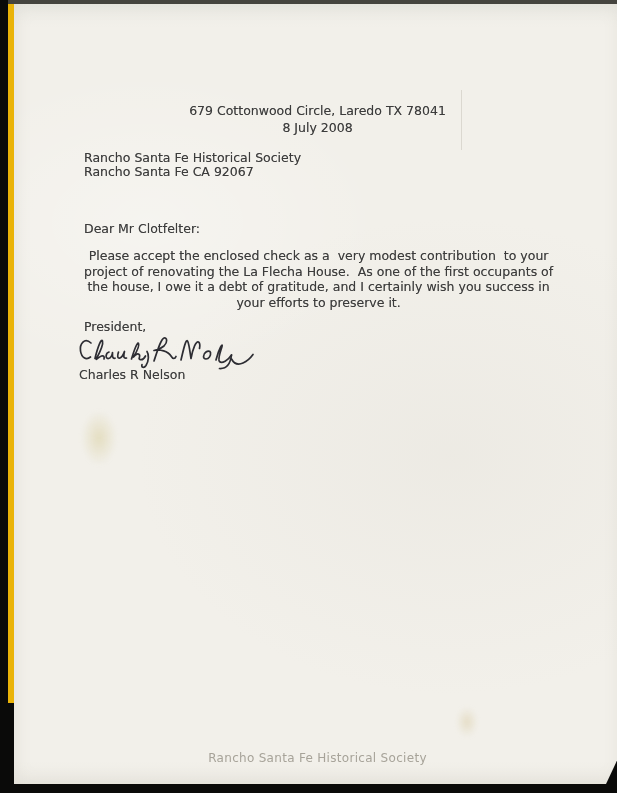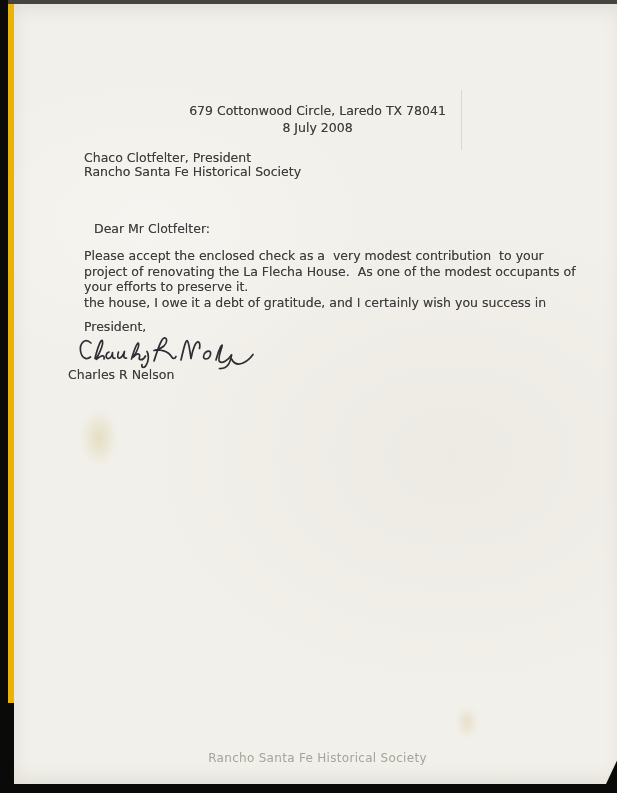--- a/index.html
+++ b/index.html
@@ -46,39 +46,40 @@
   .line { white-space: pre; }
   .sender {
     top: 99px; left: 0; right: 0;
     text-align: center;
     line-height: 16.5px;
   }
   .recipient {
     top: 147px; left: 70px;
     line-height: 13.8px;
   }
-  .salutation { top: 217px; left: 80px; }
+  .salutation { top: 217px; left: 70px; }
   .letter-body {
     top: 244px; left: 70px;
     line-height: 15.6px;
+    text-align: center;
   }
   .closing { top: 315px; left: 70px; }
   .signature {
     position: absolute;
     top: 330px; left: 64px;
     width: 178px; height: 38px;
   }
   .signature path {
     fill: none;
     stroke: #2d2d33;
     stroke-width: 1.7;
     stroke-linecap: round;
     stroke-linejoin: round;
   }
-  .typed-name { top: 363px; left: 54px; }
+  .typed-name { top: 363px; left: 65px; }
   .caption {
     position: absolute;
     top: 747px; left: 0; right: 0;
     text-align: center;
     color: #a7a399;
     font-size: 12px;
     letter-spacing: 0.3px;
   }
   .stain {
     position: absolute;
@@ -117,31 +118,31 @@
   <div class="edge-top"></div>
 
   <div class="paper">
 
     <div class="txt sender">
       <div class="line">679 Cottonwood Circle, Laredo TX 78041</div>
       <div class="line">8 July 2008</div>
     </div>
 
     <div class="txt recipient">
-      <div class="line">Chaco Clotfelter, President</div>
       <div class="line">Rancho Santa Fe Historical Society</div>
+      <div class="line">Rancho Santa Fe CA 92067</div>
     </div>
 
     <div class="txt salutation">Dear Mr Clotfelter:</div>
 
     <div class="txt letter-body">
       <div class="line">Please accept the enclosed check as a  very modest contribution  to your</div>
-      <div class="line">project of renovating the La Flecha House.  As one of the modest occupants of</div>
+      <div class="line">project of renovating the La Flecha House.  As one of the first occupants of</div>
+      <div class="line">the house, I owe it a debt of gratitude, and I certainly wish you success in</div>
       <div class="line">your efforts to preserve it.</div>
-      <div class="line">the house, I owe it a debt of gratitude, and I certainly wish you success in</div>
     </div>
 
     <div class="txt closing">President,</div>
 
     <svg class="signature" viewBox="0 0 178 38" aria-hidden="true">
       <path d="M13,9 C6.5,3 1.5,10 2.5,17 C3.5,23.5 8,26.5 12.5,23"></path>
       <path d="M17,24.5 C20,12 23.5,4 24.5,7 C25.5,10.5 21.5,19 18.5,24.5 C17.5,27 20.5,23 23.5,22 C26,21.3 26.5,23 26,25"></path>
       <path d="M31,18 C27.5,19 27,25 30.5,24.5 C33,24 34.5,20.5 34.5,18.5 C34.5,21 34,25 37,24.2"></path>
       <path d="M40.5,18 C39.5,21 39,25 42,24 C44.5,23 45.5,20 46.5,17.5 C45.5,21 45,25 48.5,24"></path>
       <path d="M53.5,25 C56.5,15 59.5,7.5 60.5,9.5 C61.5,11.5 58.5,18 55.5,23 C57.5,20 60.5,19 61.5,21 C62.5,23 59.5,25 62.5,25.6 C64.5,26 66.5,24 67.5,22"></path>

